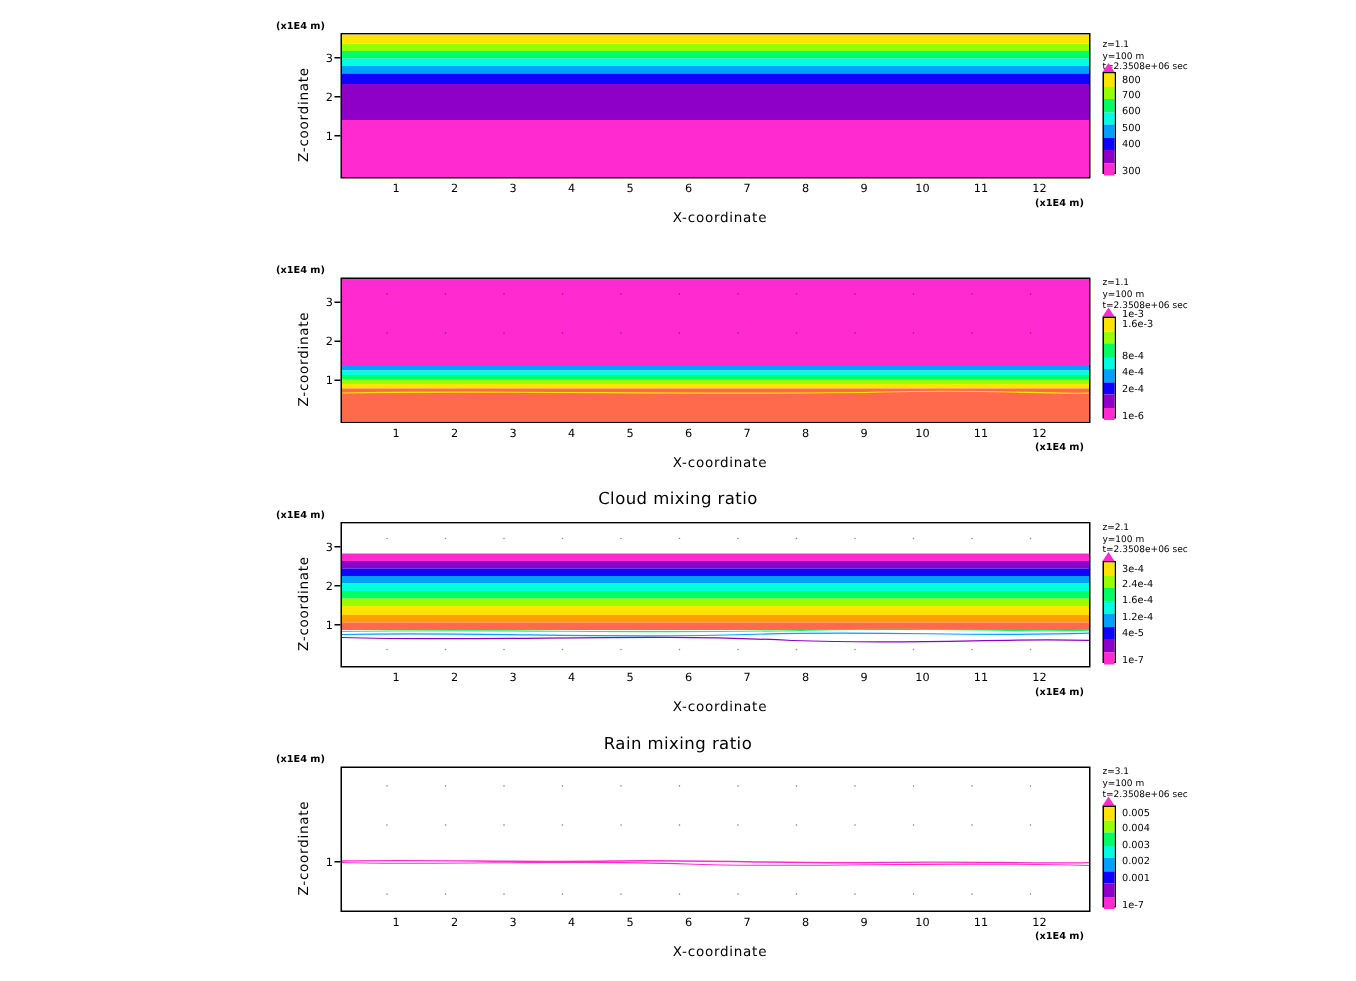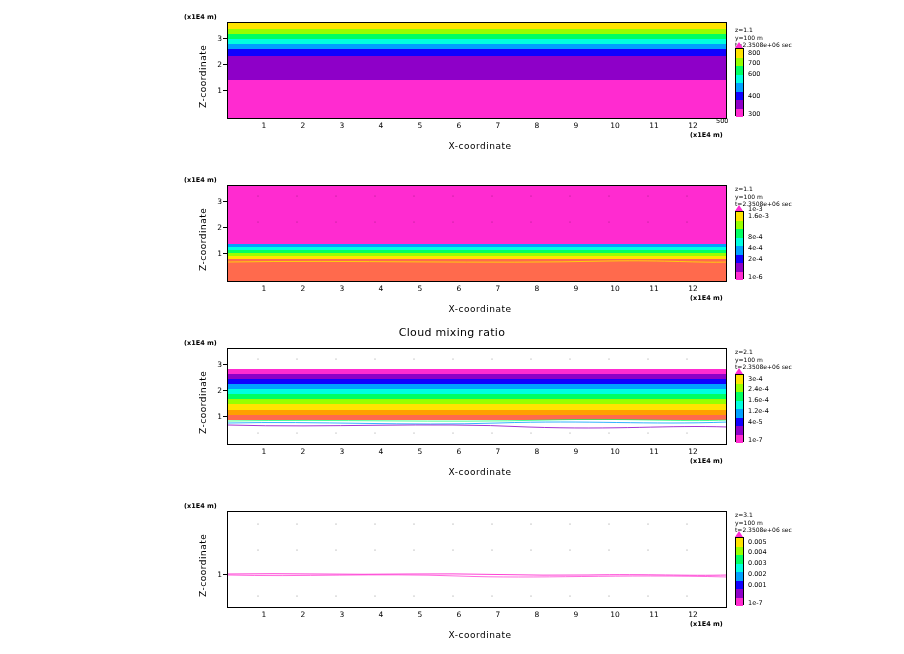--- a/index.html
+++ b/index.html
@@ -75,21 +75,21 @@
     <div class="cseg" style="top:17px;height:8.5px;background:#00ff62;"></div>
     <div class="cseg" style="top:25.5px;height:8.5px;background:#00ffe0;"></div>
     <div class="cseg" style="top:34px;height:8.5px;background:#00a0ff;"></div>
     <div class="cseg" style="top:42.5px;height:8.5px;background:#1000ff;"></div>
     <div class="cseg" style="top:51px;height:8.5px;background:#8e00c8;"></div>
     <div class="cseg" style="top:59.5px;height:8.5px;background:#ff2bd0;"></div>
   </div>
   <div class="cbl" style="left:748px;top:49px;">800</div>
   <div class="cbl" style="left:748px;top:59px;">700</div>
   <div class="cbl" style="left:748px;top:70px;">600</div>
-  <div class="cbl" style="left:716px;top:81px;margin-top:36px;">500</div>
+  <div class="cbl" style="left:748px;top:81px;">500</div>
   <div class="cbl" style="left:748px;top:92px;">400</div>
   <div class="cbl" style="left:748px;top:110px;">300</div>
 </div>
 
 <div class="panel" style="top:163px;height:160px;">
   <div class="zunit" style="left:184px;top:13px;">(x1E4 m)</div>
   <div class="ylabel" style="left:198px;top:108px;">Z-coordinate</div>
 
   <div class="plotbox" style="left:227px;top:22px;width:500px;height:97px;">
     <div class="band" style="top:0px;height:58px;background:#ff2bd0;"></div>
@@ -273,20 +273,21 @@
   </div>
   <div class="cbl" style="left:748px;top:49px;">3e-4</div>
   <div class="cbl" style="left:748px;top:59px;">2.4e-4</div>
   <div class="cbl" style="left:748px;top:70px;">1.6e-4</div>
   <div class="cbl" style="left:748px;top:81px;">1.2e-4</div>
   <div class="cbl" style="left:748px;top:92px;">4e-5</div>
   <div class="cbl" style="left:748px;top:110px;">1e-7</div>
 </div>
 
 <div class="panel" style="top:489px;height:165px;">
+  <div class="title" style="top:0px;">Rain mixing ratio</div>
   <div class="zunit" style="left:184px;top:13px;">(x1E4 m)</div>
   <div class="ylabel" style="left:198px;top:108px;">Z-coordinate</div>
 
   <div class="plotbox" style="left:227px;top:22px;width:500px;height:97px;">
     <svg width="500" height="97" style="position:absolute;left:0;top:0;">
       <path d="M0,62 C60,61 120,63 180,62 C240,61 300,64 360,63 C420,62 460,64 500,63" fill="none" stroke="#ff2bd0" stroke-width="0.9"></path>
       <path d="M0,63 C70,65 150,61 230,64 C310,67 390,62 500,65" fill="none" stroke="#ff2bd0" stroke-width="0.7"></path>
     </svg>
     <svg width="500" height="97" style="position:absolute;left:0;top:0;opacity:.55">
       <g fill="#000">

